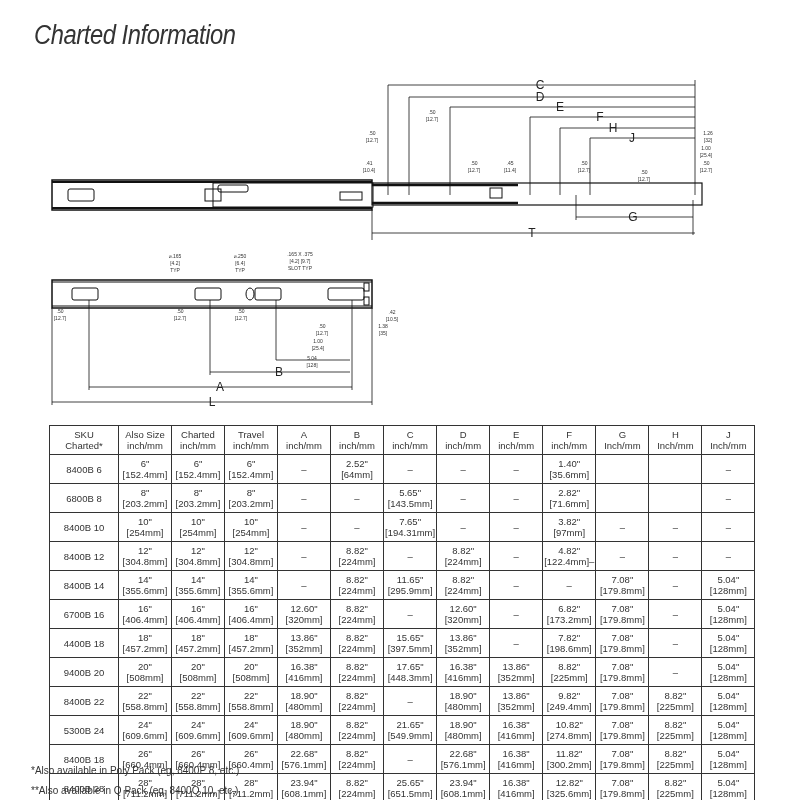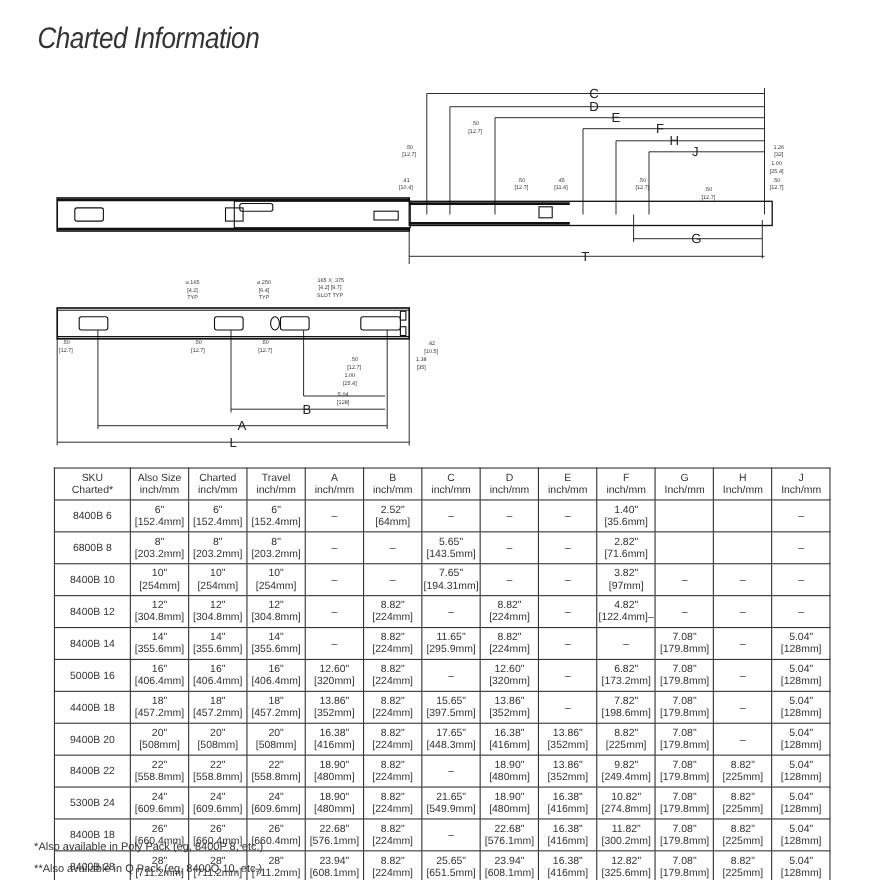--- a/index.html
+++ b/index.html
@@ -461,21 +461,21 @@
         <td class="c">
           <div>–</div>
           <div></div>
         </td>
         <td class="c">
           <div>5.04"</div>
           <div>[128mm]</div>
         </td>
       </tr>
       <tr>
-        <td class="sku">5000B 16</td>
+        <td class="sku">6700B 16</td>
         <td class="c">
           <div>16"</div>
           <div>[406.4mm]</div>
         </td>
         <td class="c">
           <div>16"</div>
           <div>[406.4mm]</div>
         </td>
         <td class="c">
           <div>16"</div>

